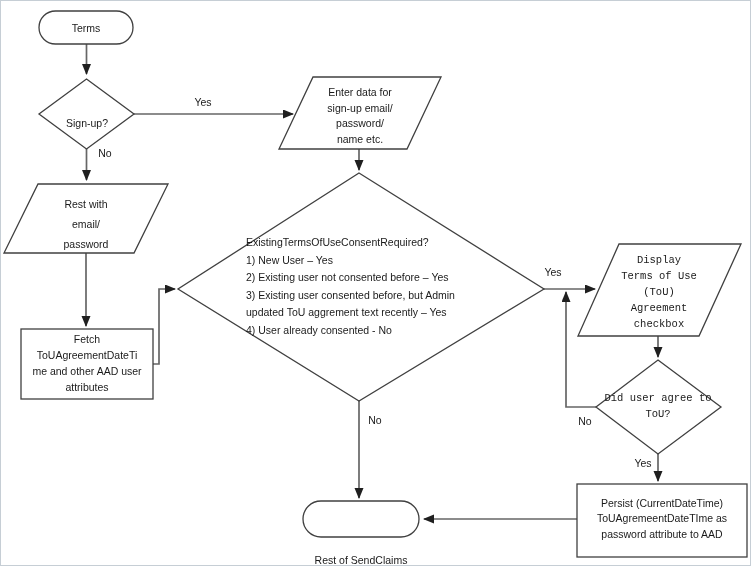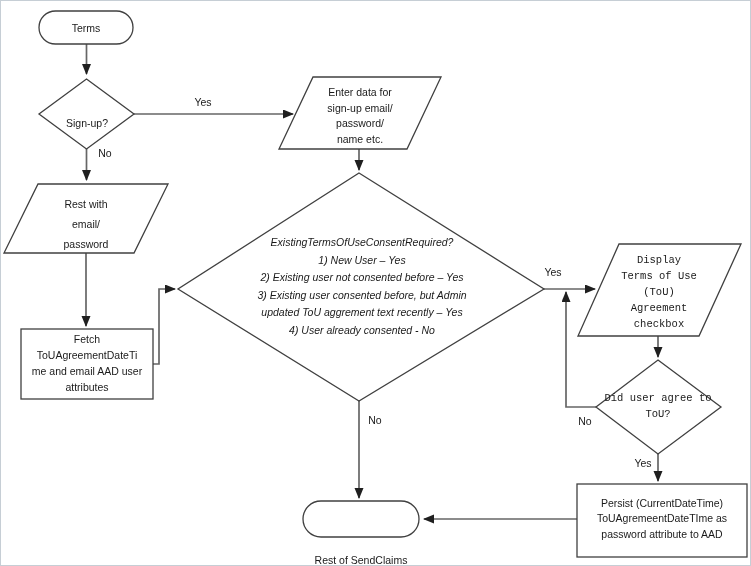--- a/index.html
+++ b/index.html
@@ -24,21 +24,21 @@
     text-align: center;
     white-space: pre-line;
     color: #1a1a1a;
   }
   
   #l-start      { left: 38px;  top: 19px;  width: 94px; }
   #l-signup     { left: 40px;  top: 114px; width: 92px; text-align: center; }
   #l-enterdata  { left: 296px; top: 84px;  width: 126px; line-height: 15.5px; }
   #l-login      { left: 22px;  top: 193px; width: 126px; line-height: 20px; }
   #l-fetch      { left: 20px;  top: 330px; width: 132px; line-height: 16px; }
-  #l-consent    { left: 245px; top: 233px; width: 232px; text-align: center; line-height: 17.6px; font-style: italic; }
+  #l-consent    { left: 245px; top: 233px; width: 232px; text-align: left; line-height: 17.6px; }
   #l-displaytou { left: 597px; top: 251px; width: 122px; line-height: 16px; font-family: Liberation Mono, monospace; }
   #l-agree      { left: 600px; top: 389px; width: 114px; line-height: 16px; font-family: Liberation Mono, monospace; }
   #l-persist    { left: 580px; top: 495px; width: 162px; line-height: 15.4px; }
   #l-sendclaims { left: 302px; top: 511px; width: 116px; margin-top: 40px; }
   
   #l-yes-signup  { left: 188px; top: 93px;  width: 28px; }
   #l-no-signup   { left: 92px;  top: 144px; width: 24px; }
   #l-yes-consent { left: 538px; top: 263px; width: 28px; }
   #l-no-consent  { left: 362px; top: 411px; width: 24px; }
   #l-no-agree    { left: 572px; top: 412px; width: 24px; }
@@ -85,21 +85,21 @@
   <div class="lbl" id="l-signup">Sign-up?</div>
   <div class="lbl" id="l-enterdata">Enter data for
 sign-up email/
 password/
 name etc.</div>
   <div class="lbl" id="l-login">Rest with
 email/
 password</div>
   <div class="lbl" id="l-fetch">Fetch
 ToUAgreementDateTi
-me and email AAD user
+me and other AAD user
 attributes</div>
   <div class="lbl" id="l-consent">ExistingTermsOfUseConsentRequired?
 1) New User – Yes
 2) Existing user not consented before – Yes
 3) Existing user consented before, but Admin
 updated ToU aggrement text recently – Yes
 4) User already consented - No</div>
   <div class="lbl" id="l-displaytou">Display
 Terms of Use
 (ToU)

